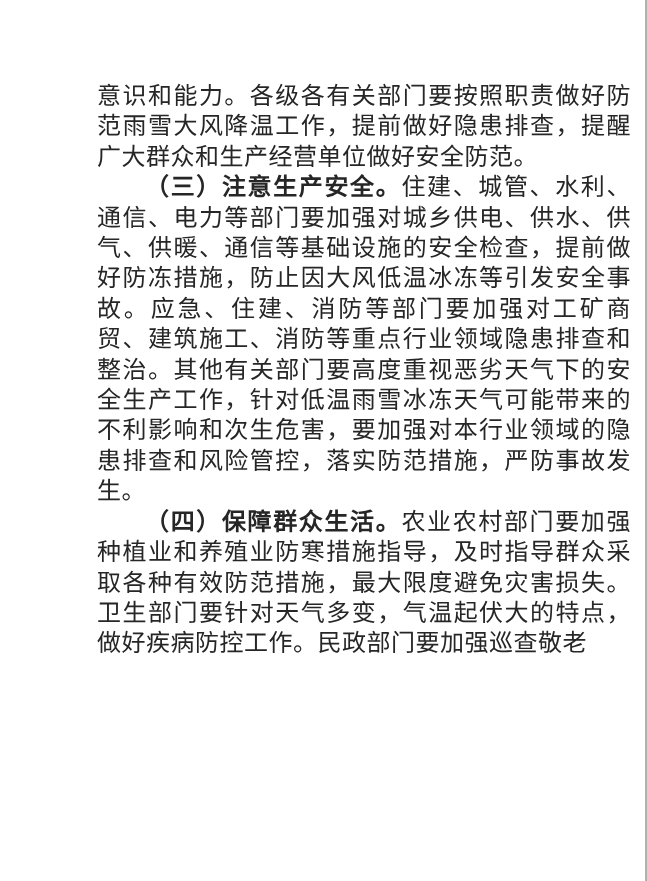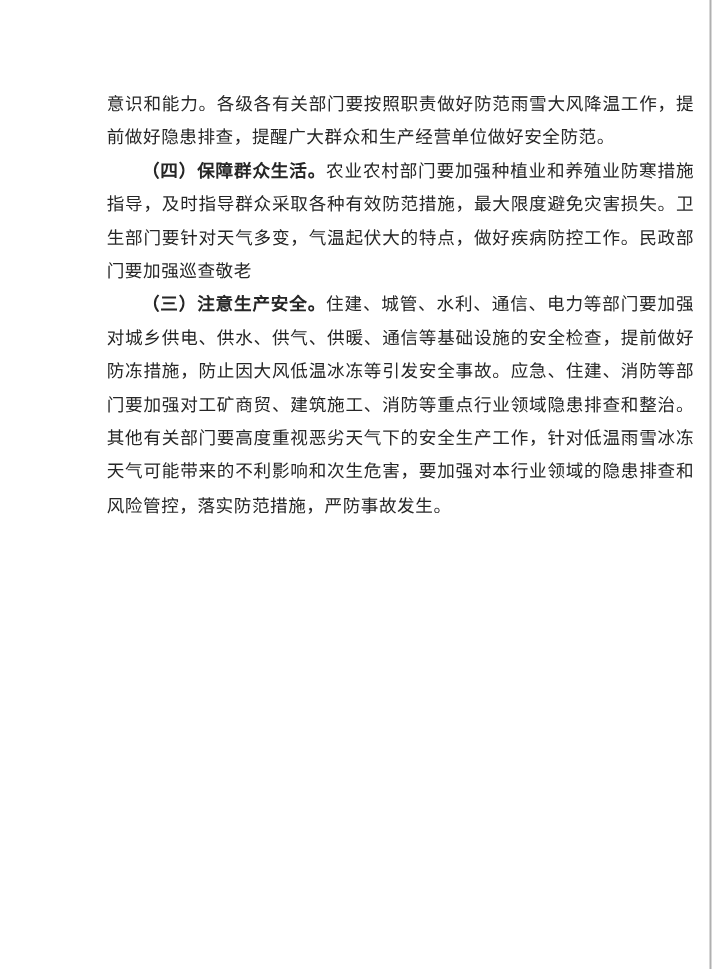--- a/index.html
+++ b/index.html
@@ -15,21 +15,21 @@
     box-sizing: border-box;
     background: #ffffff;
     border-right: 2px solid #b0b0b0;
     overflow: hidden;
   }
   .doc-body {
     position: absolute;
     top: 81px;
     left: 97px;
     width: 534px;
-    font-size: 16px;
+    font-size: 24px;
     line-height: 30.4px;
     letter-spacing: 0.5px;
     color: #262626;
     text-align: justify;
     text-justify: inter-ideograph;
   }
   p.para {
     margin: 0;
     padding: 0;
     text-indent: 2em;
@@ -40,16 +40,16 @@
   .heading-run {
     font-weight: bold;
   }
 </style>
 </head>
 <body style="background: rgb(255, 255, 255);">
 
 <div class="page" style="border-right-color: rgb(176, 176, 176);">
   <div class="doc-body" style="color: rgb(38, 38, 38);">
       <p class="para continued"><span>意识和能力。各级各有关部门要按照职责做好防范雨雪大风降温工作，提前做好隐患排查，提醒广大群众和生产经营单位做好安全防范。</span></p>
+      <p class="para"><span class="heading-run">（三）注意生产安全。</span><span>住建、城管、水利、通信、电力等部门要加强对城乡供电、供水、供气、供暖、通信等基础设施的安全检查，提前做好防冻措施，防止因大风低温冰冻等引发安全事故。应急、住建、消防等部门要加强对工矿商贸、建筑施工、消防等重点行业领域隐患排查和整治。其他有关部门要高度重视恶劣天气下的安全生产工作，针对低温雨雪冰冻天气可能带来的不利影响和次生危害，要加强对本行业领域的隐患排查和风险管控，落实防范措施，严防事故发生。</span></p>
       <p class="para"><span class="heading-run">（四）保障群众生活。</span><span>农业农村部门要加强种植业和养殖业防寒措施指导，及时指导群众采取各种有效防范措施，最大限度避免灾害损失。卫生部门要针对天气多变，气温起伏大的特点，做好疾病防控工作。民政部门要加强巡查敬老</span></p>
-      <p class="para"><span class="heading-run">（三）注意生产安全。</span><span>住建、城管、水利、通信、电力等部门要加强对城乡供电、供水、供气、供暖、通信等基础设施的安全检查，提前做好防冻措施，防止因大风低温冰冻等引发安全事故。应急、住建、消防等部门要加强对工矿商贸、建筑施工、消防等重点行业领域隐患排查和整治。其他有关部门要高度重视恶劣天气下的安全生产工作，针对低温雨雪冰冻天气可能带来的不利影响和次生危害，要加强对本行业领域的隐患排查和风险管控，落实防范措施，严防事故发生。</span></p>
     </div>
 </div>
 
 </body></html>

